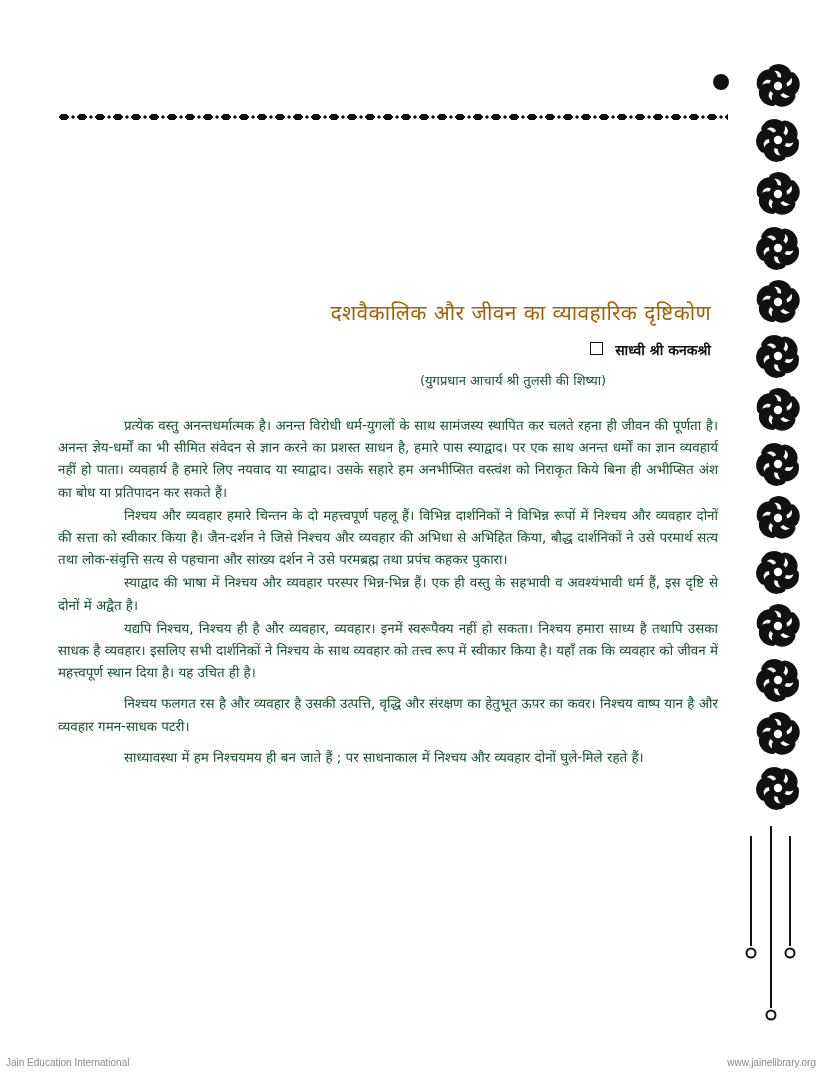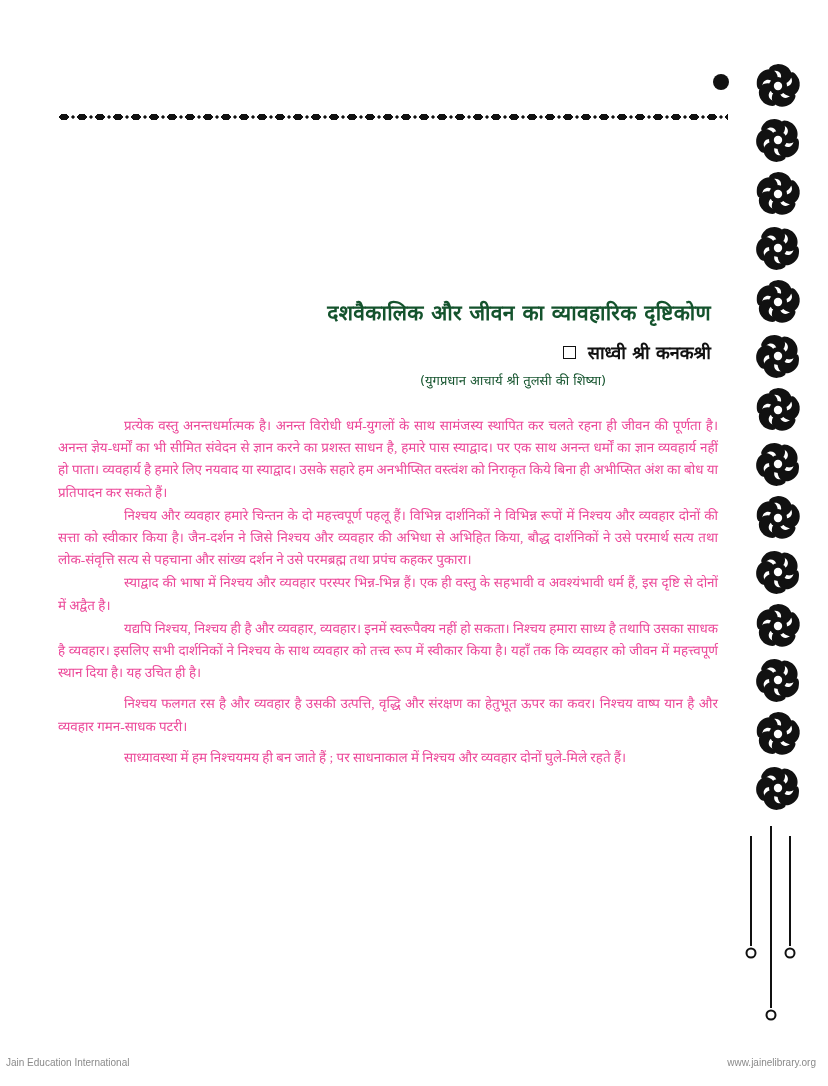--- a/index.html
+++ b/index.html
@@ -17,27 +17,27 @@
       radial-gradient(circle 1.6px at 15px 3px, #111 98%, transparent 100%);
     background-size:18px 6px; background-repeat:repeat-x; }
 
   
   .ornament-column { position:absolute; left:750px; top:58px; width:56px; height:760px; }
   .medallion { position:absolute; left:0; width:56px; height:56px; }
   .pendants { position:absolute; left:745px; top:818px; width:70px; height:210px; }
 
   
   .title { position:absolute; left:193px; top:298px; width:518px; text-align:right;
-    font-family:"DejaVu Sans", sans-serif; font-weight:bold; font-size:21px; letter-spacing:0.3px; color:#14532d; white-space:nowrap; }
-  .author { position:absolute; left:470px; top:340px; width:241px; text-align:right; font-weight:bold; font-size:18px; color:#111; white-space:nowrap; }
+    font-family:"DejaVu Sans", sans-serif; font-weight:normal; font-size:21px; letter-spacing:0.3px; color:#a16207; white-space:nowrap; }
+  .author { position:absolute; left:470px; top:340px; width:241px; text-align:right; font-weight:bold; font-size:14px; color:#111; white-space:nowrap; }
   .author .box { display:inline-block; width:11px; height:11px; border:1.4px solid #111; margin-right:12px; vertical-align:0px; }
   .affiliation { position:absolute; left:420px; top:371px; width:291px; text-align:left; font-size:13px; color:#14532d; white-space:nowrap; }
 
   
-  .body { position:absolute; left:58px; top:415px; width:660px; font-size:13.4px; line-height:22.2px; color:#ec4899;font-family:Liberation Serif, serif; }
+  .body { position:absolute; left:58px; top:415px; width:660px; font-size:13.4px; line-height:22.2px; color:#14532d; }
   .para { margin:0; text-align:justify; text-indent:66px; }
   .gap-l { margin-top:1px; }
   .gap-m { margin-top:9px; }
   .gap-s { margin-top:9px; }
 
   
   .footer { position:absolute; top:1057px; font-family:"Liberation Sans", sans-serif; font-size:10px; color:#8a8a8a; white-space:nowrap; }
   .footer-left { left:6px; }
   .footer-center { left:372px;margin-top:47px; }
   .footer-right { right:12px; }

